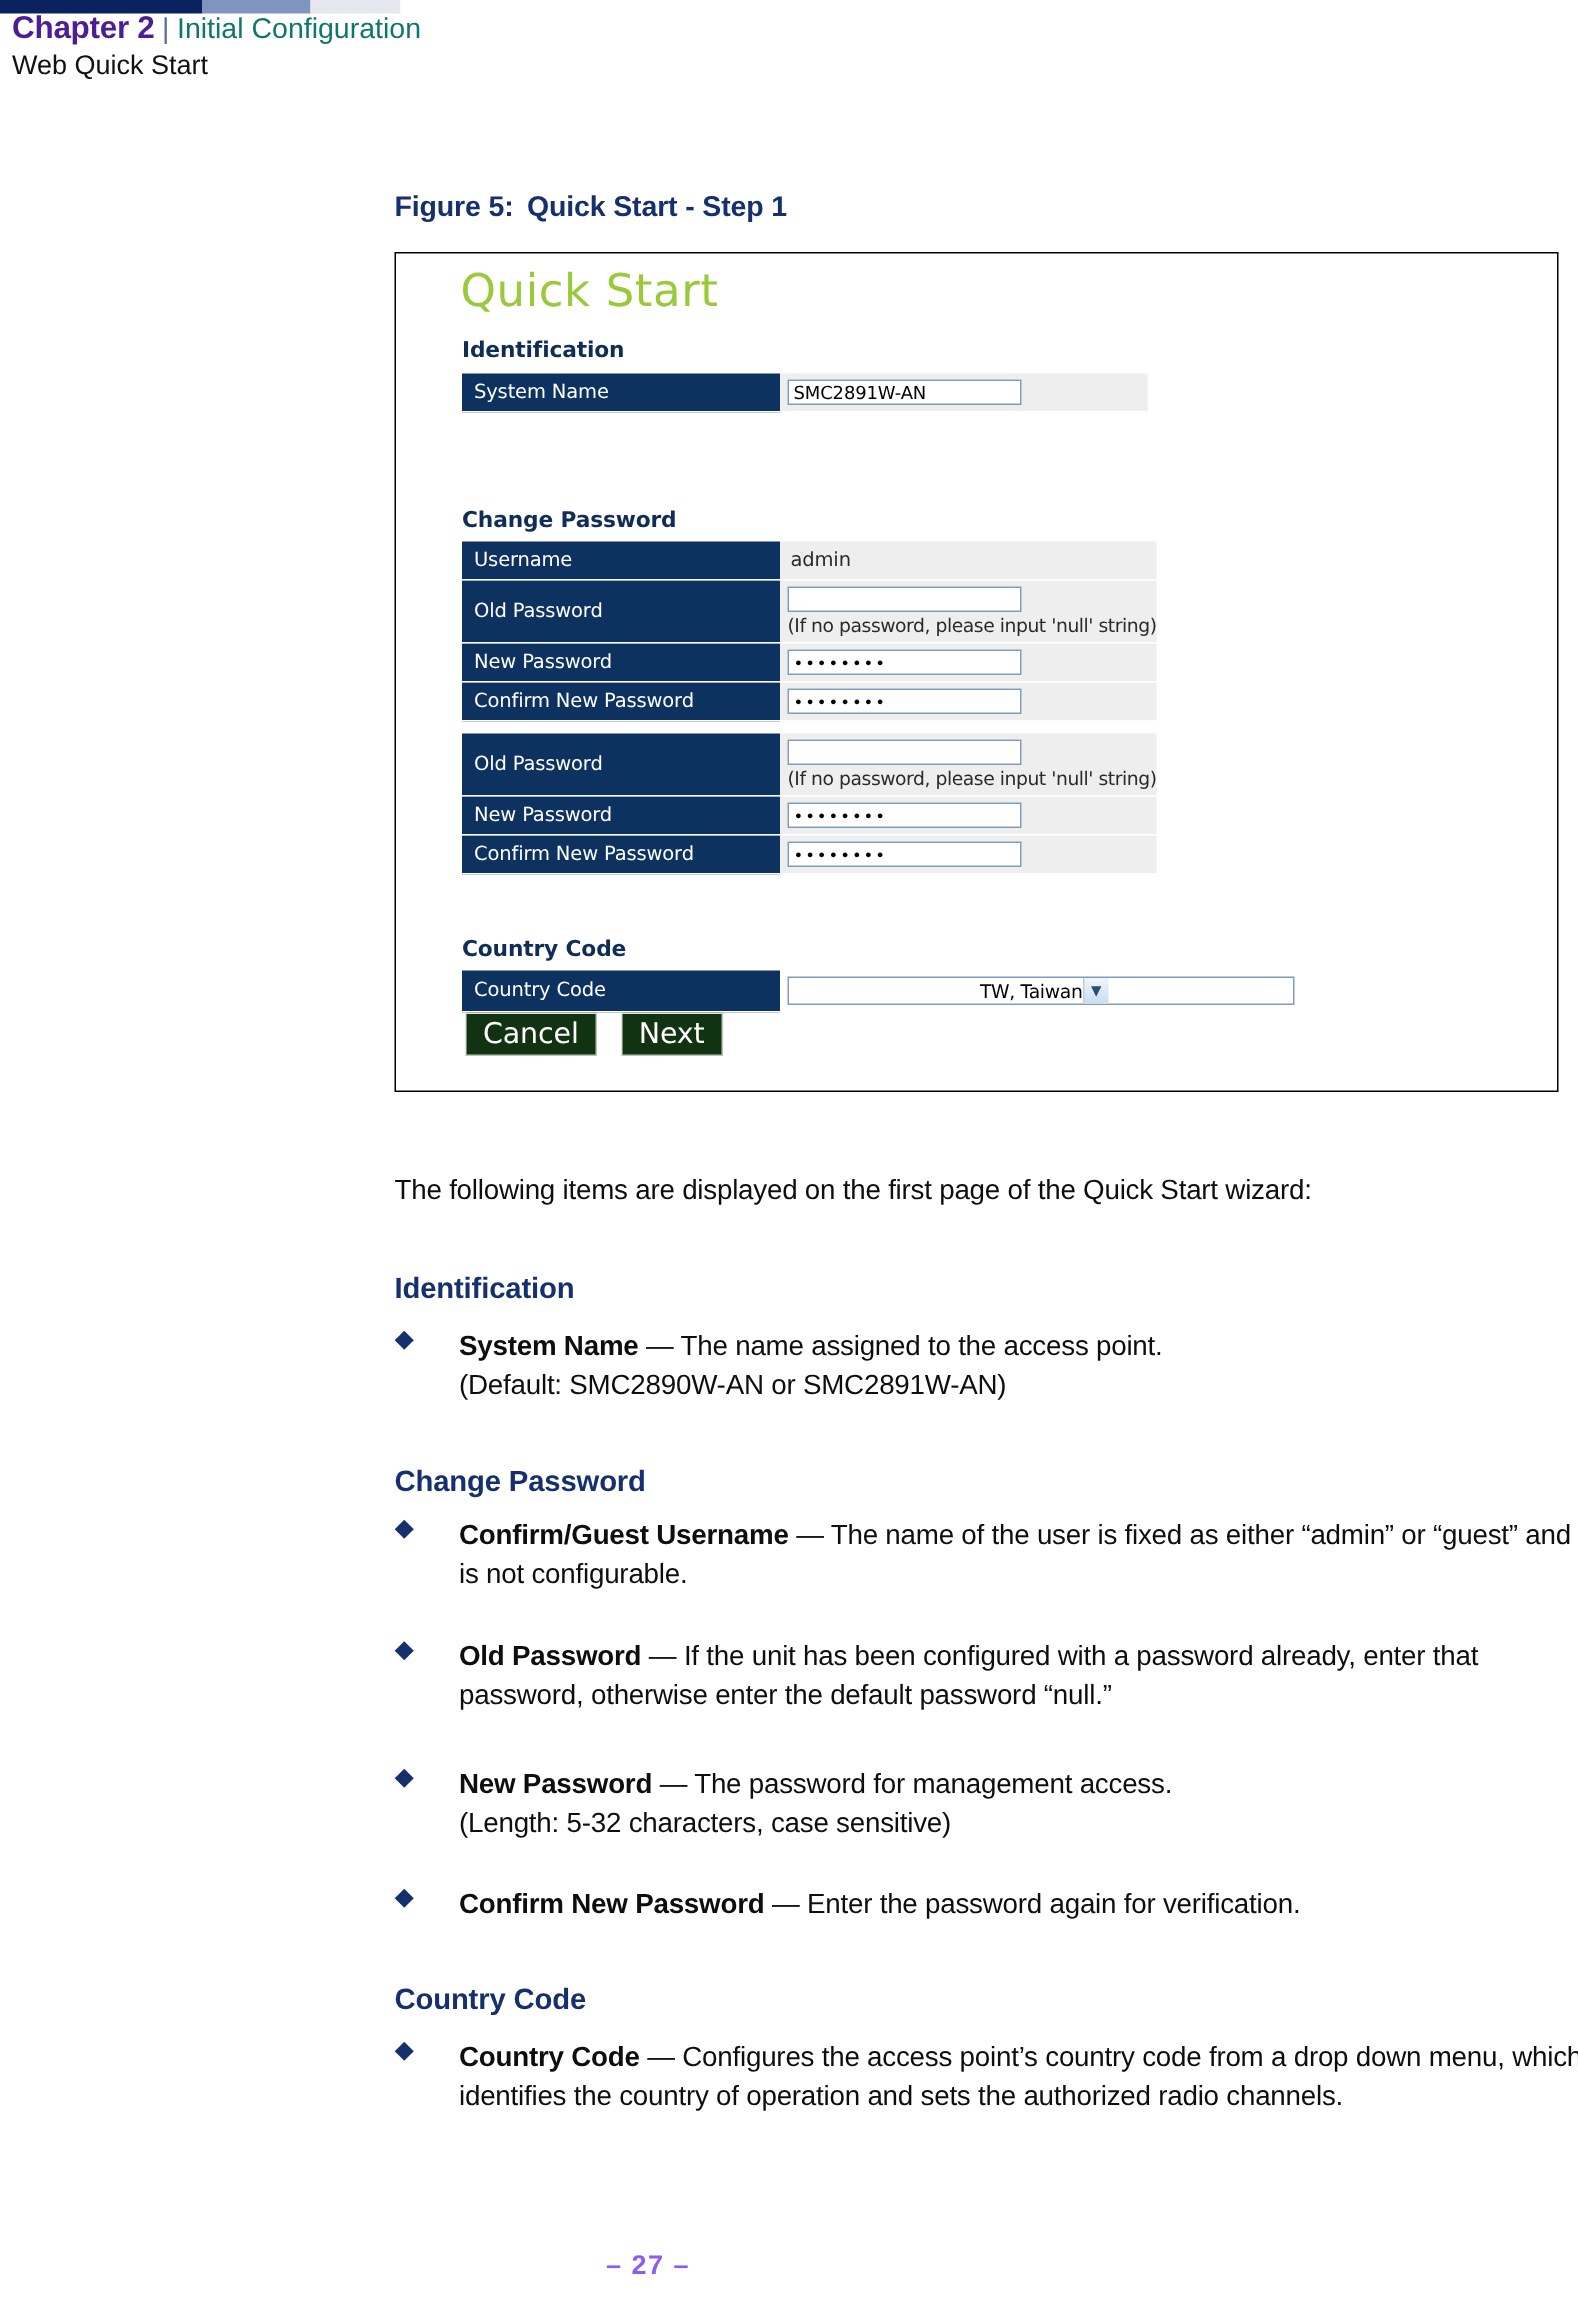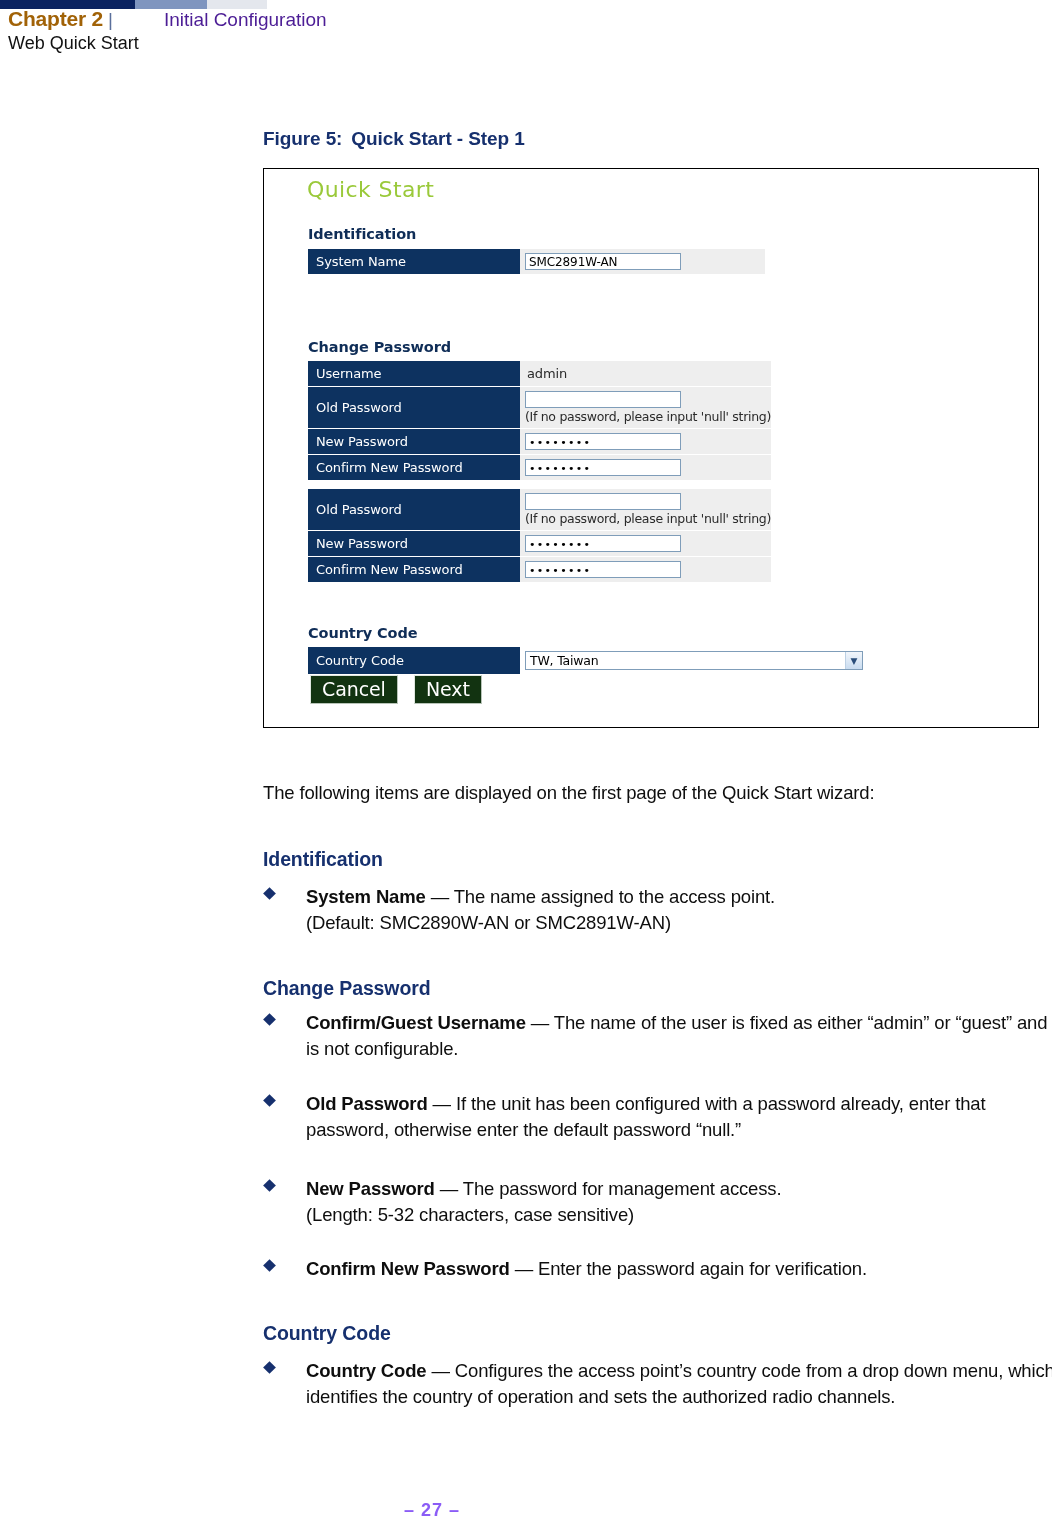--- a/index.html
+++ b/index.html
@@ -31,35 +31,34 @@
 
   
   .runhead {
     position: absolute;
     top: 7px; left: 8px;
     white-space: nowrap;
   }
   .runhead .chap {
     font-size: 21px;
     font-weight: bold;
-    color: #a16207;
+    color: #4c1d95;
     letter-spacing: -0.2px;
     margin-top: 16px;
   }
   .runhead .pipe {
     font-size: 19px;
     color: #5a6f9b;
     padding: 0 5px;
     font-weight: normal;
   }
   .runhead .sect {
     font-size: 19px;
-    color: #4c1d95;
+    color: #0f766e;
     font-weight: normal;
-    margin-left: 46px;
   }
   .runhead2 {
     position: absolute;
     top: 33px; left: 8px;
     font-size: 18px;
     color: #111111;
     white-space: nowrap;
   }
 
   
@@ -87,21 +86,21 @@
     font-family: "DejaVu Sans", "Liberation Sans", sans-serif;
   }
   .shot-inner {
     position: relative;
     width: 100%;
     height: 100%;
   }
   .qs-title {
     position: absolute;
     left: 43px; top: 8px;
-    font-size: 22px;
+    font-size: 30px;
     color: #9ac93a;
     letter-spacing: 0.4px;
     font-family: "DejaVu Sans", sans-serif;
   }
 
   .sec-head {
     position: absolute;
     left: 44px;
     font-size: 14.5px;
     font-weight: bold;
@@ -180,21 +179,21 @@
 
   
   .selbox {
     display: inline-flex;
     width: 338px;
     height: 19px;
     background: #ffffff;
     border: 1px solid #7f9db9;
     box-sizing: border-box;
     align-items: center;
-    justify-content: space-between;
+    justify-content: center;
     font-size: 12.5px;
     color: #000;
     vertical-align: middle;
   }
   .selbox .seltxt { padding-left: 4px; letter-spacing: -0.2px; }
   .selarrow {
     width: 17px; height: 17px;
     background: linear-gradient(180deg,#f2f6fb 0%,#c9dcf0 100%);
     border-left: 1px solid #bcd0e4;
     display: flex; align-items: center; justify-content: center;

